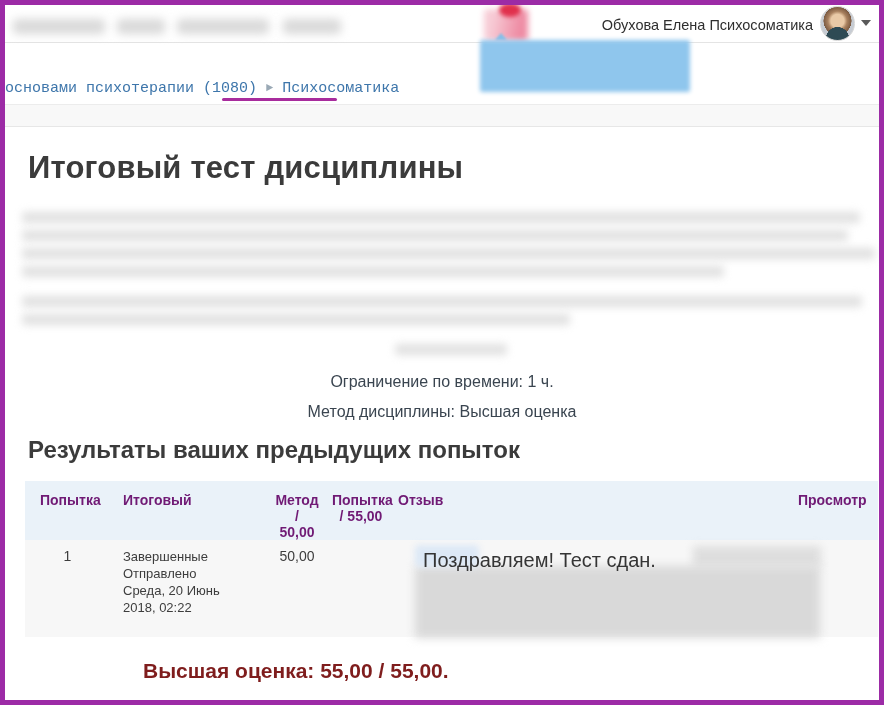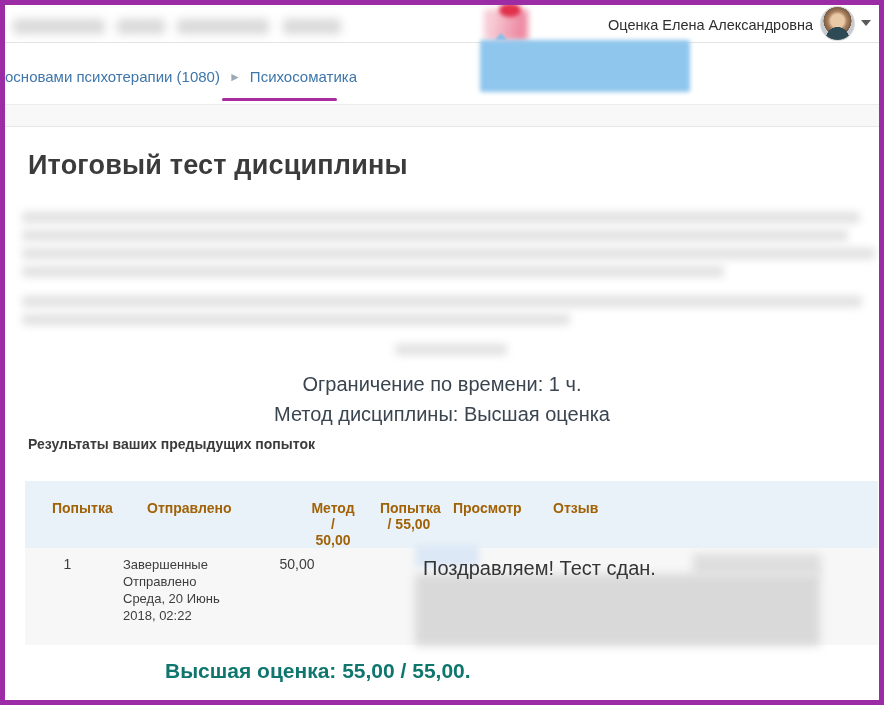--- a/index.html
+++ b/index.html
@@ -36,96 +36,96 @@
            border-top:6px solid #5a5a5a; }
 
   
   .popup-blur { position:absolute; left:480px; top:40px; width:210px; height:52px;
                 background:#8fc6ed; filter:blur(2px); border-radius:2px; z-index:5; }
   .popup-arrow { position:absolute; left:495px; top:33px; width:0; height:0; z-index:5;
                  border-left:6px solid transparent; border-right:6px solid transparent;
                  border-bottom:7px solid #85bfe9; filter:blur(1px); }
 
   
-  .crumbs { position:absolute; left:5px; top:68px; width:760px; font-size:15px; z-index:1;
-            white-space:nowrap; }
+  .crumbs { position:absolute; left:5px; top:80px; width:760px; font-size:15px; z-index:1;
+            white-space:nowrap;font-family:Liberation Mono, monospace; }
   .crumb-link { color:#3e76ab; text-decoration:none; }
   .crumb-sep { display:inline-block; margin:0 9px; color:#9aa9b5; font-size:12px; transform:translateY(-1px); }
   .crumb-underline { position:absolute; left:222px; top:98px; width:115px; height:3px;
                      background:#a82c9d; border-radius:2px; z-index:6; }
 
   
   .strip { position:absolute; left:5px; top:104px; width:874px; height:23px; background:#f8f8f8;
            border-top:1px solid #ececec; border-bottom:1px solid #e7e7e7; }
 
   
-  .page-title { position:absolute; left:28px; top:150px; font-size:27px; font-weight:700;
+  .page-title { position:absolute; left:28px; top:150px; font-size:31px; font-weight:700;
                 color:#3b3b3b; letter-spacing:.2px; }
 
   .desc { position:absolute; left:20px; top:205px; width:856px; height:160px; }
   .desc .ln { position:absolute; height:11px; background:#e0e0e0; filter:blur(4px); border-radius:3px; }
   .ln.l1 { left:2px;  top:7px;   width:838px; }
   .ln.l2 { left:2px;  top:25px;  width:826px; }
   .ln.l3 { left:2px;  top:43px;  width:853px; }
   .ln.l4 { left:2px;  top:61px;  width:702px; }
   .ln.l5 { left:2px;  top:91px;  width:840px; }
   .ln.l6 { left:2px;  top:109px; width:548px; }
   .ln.l7 { left:375px; top:139px; width:112px; }
 
-  .info-line { position:absolute; left:0; width:884px; text-align:center; font-size:20px;
+  .info-line { position:absolute; left:0; width:884px; text-align:center; font-size:16px;
                color:#3a4550; }
   .info-time  { top:373px; }
   .info-grade { top:403px; }
 
-  .section-title { position:absolute; left:28px; top:436px; font-size:14px; font-weight:700;
+  .section-title { position:absolute; left:28px; top:436px; font-size:24px; font-weight:700;
                    color:#3b3b3b; }
 
   
   .tbl { position:absolute; left:25px; top:481px; width:853px; }
   .tr { display:flex; width:100%; }
   .tr.head { background:#eaf2f9; min-height:58px; }
   .tr.row  { background:#f7f7f7; min-height:97px; }
   .td { padding-top:9px; font-size:14px; color:#3d3d3d; }
-  .head .td { font-weight:700; color:#a16207; padding-top:19px;margin-left:12px; }
+  .head .td { font-weight:700; color:#701a75; padding-top:11px; }
   .c1 { width:85px;  padding-left:15px; }
   .c2 { width:152px; padding-left:13px; }
   .c3 { width:70px;  text-align:center; padding-left:0; }
   .c4 { width:58px;  text-align:center; padding-left:0; }
   .c5 { width:83px;  padding-left:3px; }
   .c6 { flex:1; padding-left:8px; position:relative; }
   .row .c1 { text-align:center; padding-left:0; padding-top:8px; }
   .row .c2 { font-size:13px; line-height:17px; padding-top:8px; }
   .row .c2 .wrapblock { display:block; width:100px; }
   .row .c3, .row .c4 { padding-top:8px; }
   .hline { display:block; line-height:16px; }
 
   .review-blur { position:absolute; left:390px; top:64px; width:64px; height:22px;
                  background:#dce8f6; filter:blur(3px); border-radius:3px; }
   .fb-text { position:relative; z-index:2; font-size:20px; color:#353535; padding-top:0; display:inline-block; }
   .fb-blur-a { position:absolute; left:278px; top:6px; width:128px; height:21px;
                background:#dedede; filter:blur(4px); }
   .fb-blur-b { position:absolute; left:0px; top:26px; width:405px; height:72px;
                background:#d9d9d9; filter:blur(5px); }
 
-  .final-grade { position:absolute; left:165px; top:659px; font-size:21px; font-weight:700;
-                 color:#0f766e; }
+  .final-grade { position:absolute; left:143px; top:659px; font-size:21px; font-weight:700;
+                 color:#7f1d1d; }
 </style>
 </head>
 <body>
 
 <div id="screen">
 
   <div class="topbar">
     <div class="nav-blur b1"></div>
     <div class="nav-blur b2"></div>
     <div class="nav-blur b3"></div>
     <div class="nav-blur b4"></div>
     <div class="notif-blur"></div>
     <div class="notif-dot"></div>
-    <div class="user-name">Оценка Елена Александровна</div>
+    <div class="user-name">Обухова Елена Психосоматика</div>
     <div class="avatar"></div>
     <div class="caret"></div>
   </div>
 
   <div class="popup-arrow"></div>
   <div class="popup-blur"></div>
 
   <div class="crumbs">
     <a class="crumb-link" href="#">основами психотерапии (1080)</a><span class="crumb-sep">►</span><a class="crumb-link" href="#">Психосоматика</a>
   </div>
@@ -146,32 +146,32 @@
   </div>
 
   <div class="info-line info-time">Ограничение по времени: 1 ч.</div>
   <div class="info-line info-grade">Метод дисциплины: Высшая оценка</div>
 
   <h2 class="section-title">Результаты ваших предыдущих попыток</h2>
 
   <div class="tbl">
     <div class="tr head">
       <div class="td c1">Попытка</div>
-      <div class="td c2">Отправлено</div>
+      <div class="td c2">Итоговый</div>
       <div class="td c3">
         <span class="hline">Метод</span>
         <span class="hline">/</span>
         <span class="hline">50,00</span>
       </div>
       <div class="td c4">
         <span class="hline">Попытка</span>
         <span class="hline">/ 55,00</span>
       </div>
+      <div class="td c6">Отзыв</div>
       <div class="td c5">Просмотр</div>
-      <div class="td c6">Отзыв</div>
     </div>
 
     <div class="tr row">
       <div class="td c1">1</div>
       <div class="td c2">
         <span class="wrapblock">Завершенные</span>
         <span class="wrapblock">Отправлено Среда, 20 Июнь 2018, 02:22</span>
       </div>
       <div class="td c3">50,00</div>
       <div class="td c5"></div>

